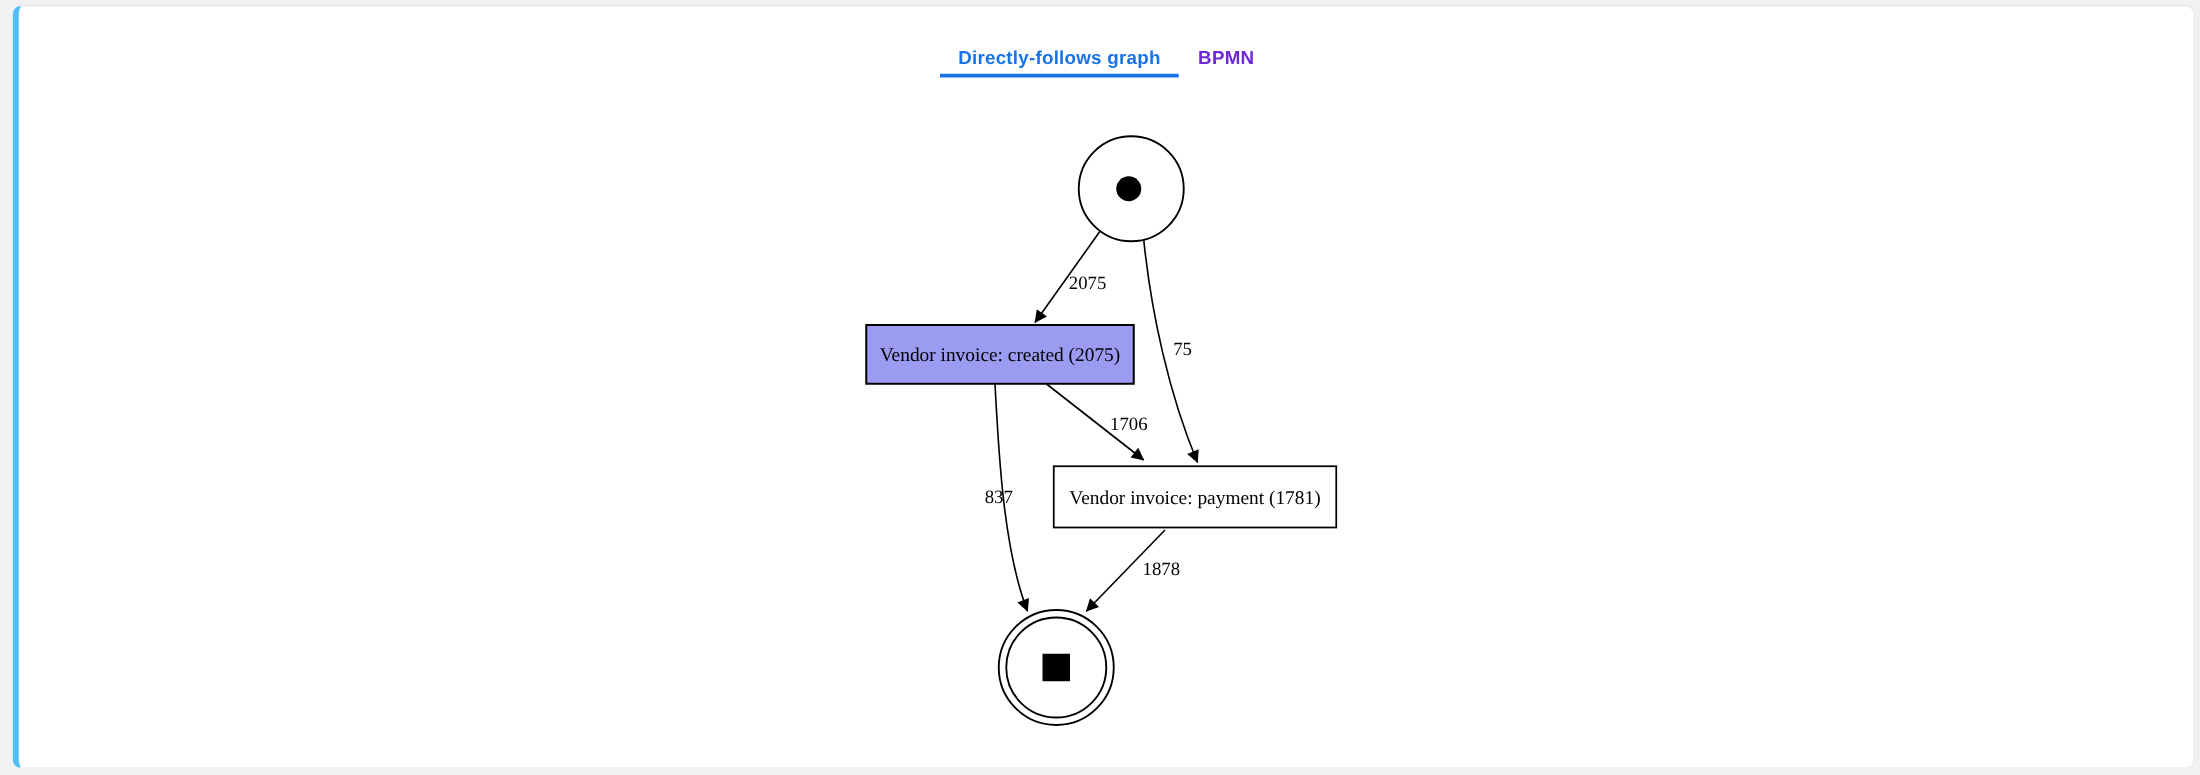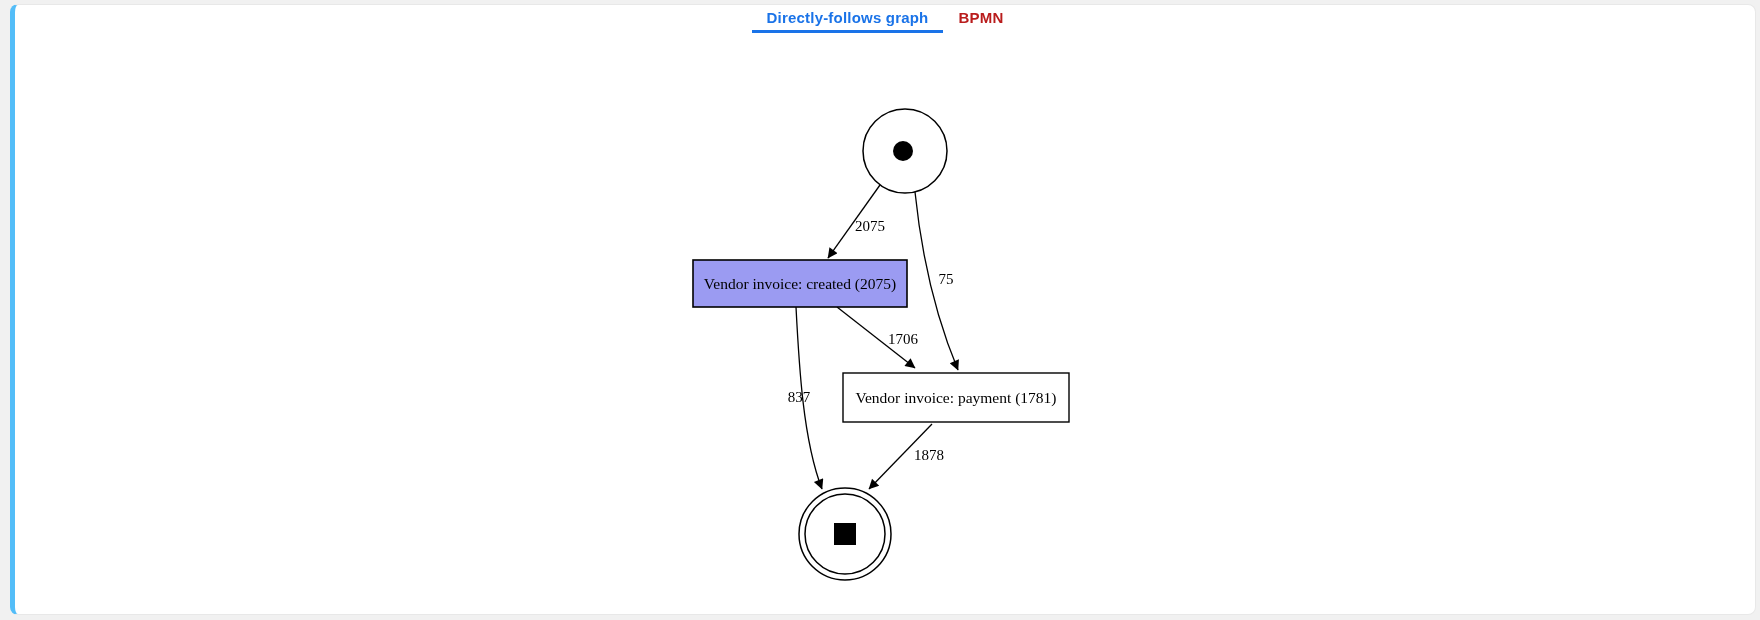--- a/index.html
+++ b/index.html
@@ -15,27 +15,28 @@
     width: 1746px; height: 611px;
     background: #ffffff;
     border: 1px solid #e8e8e8;
     border-left: 5px solid #53bdf8;
     border-radius: 8px;
   }
   .tabbar {
     display: flex;
     justify-content: center;
     align-items: flex-start;
+    padding-top: 29px;
   }
   .tab {
     padding: 4px 15px;
     font-size: 15px;
     line-height: 17px;
     font-weight: 700;
-    color: #b91c1c;
+    color: #6d28d9;
     letter-spacing: 0.2px;
     border-bottom: 3px solid transparent;
     cursor: pointer;
     white-space: nowrap;
   }
   .tab.active {
     color: #1a73e8;
     border-bottom-color: #1a73e8;
   }
   .graph-svg {

